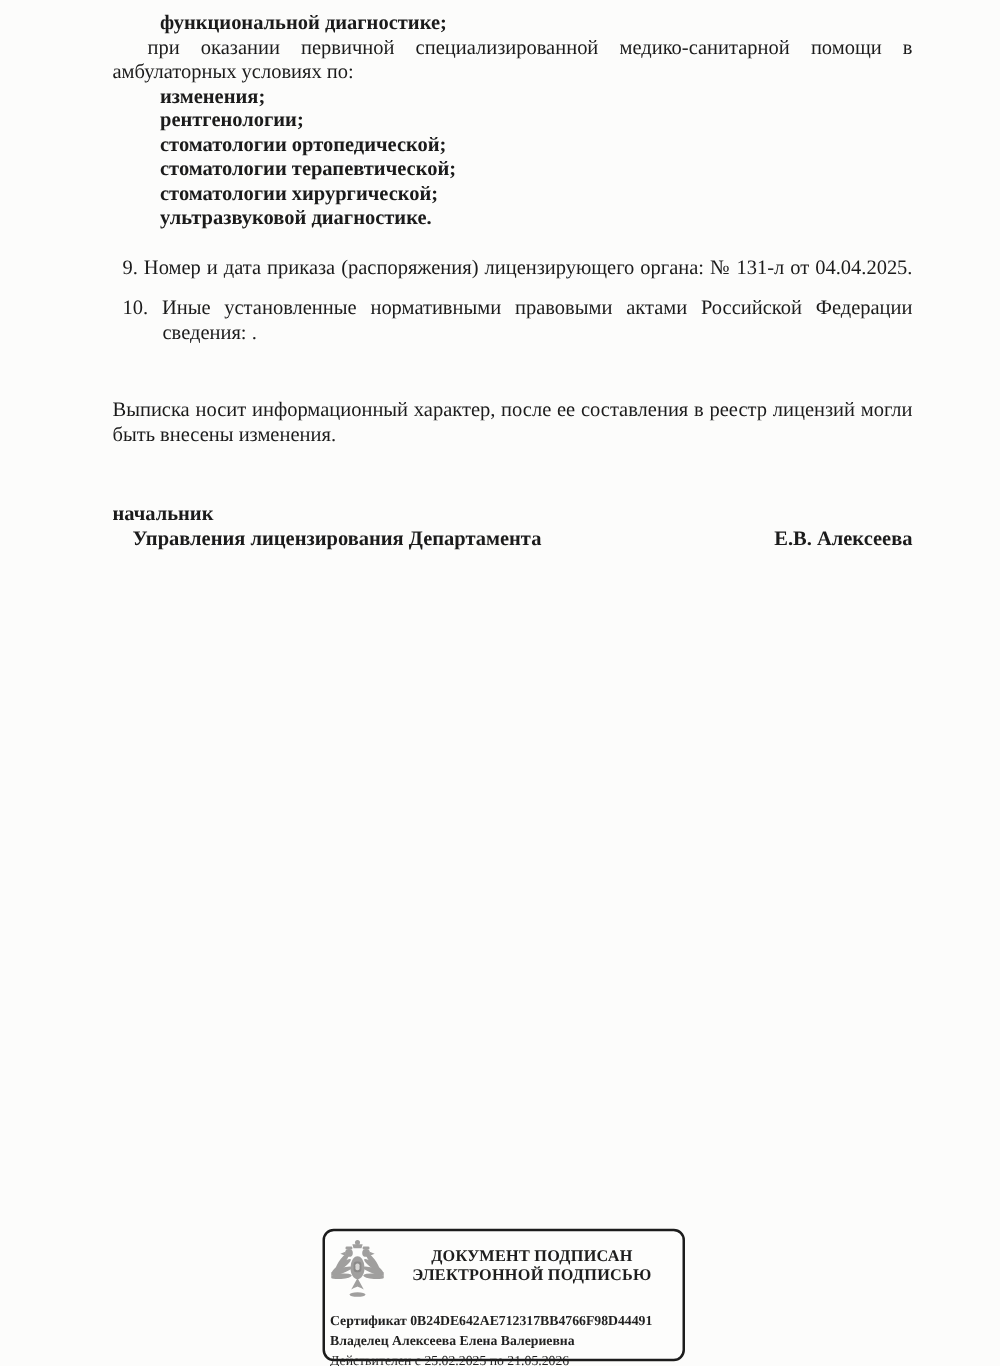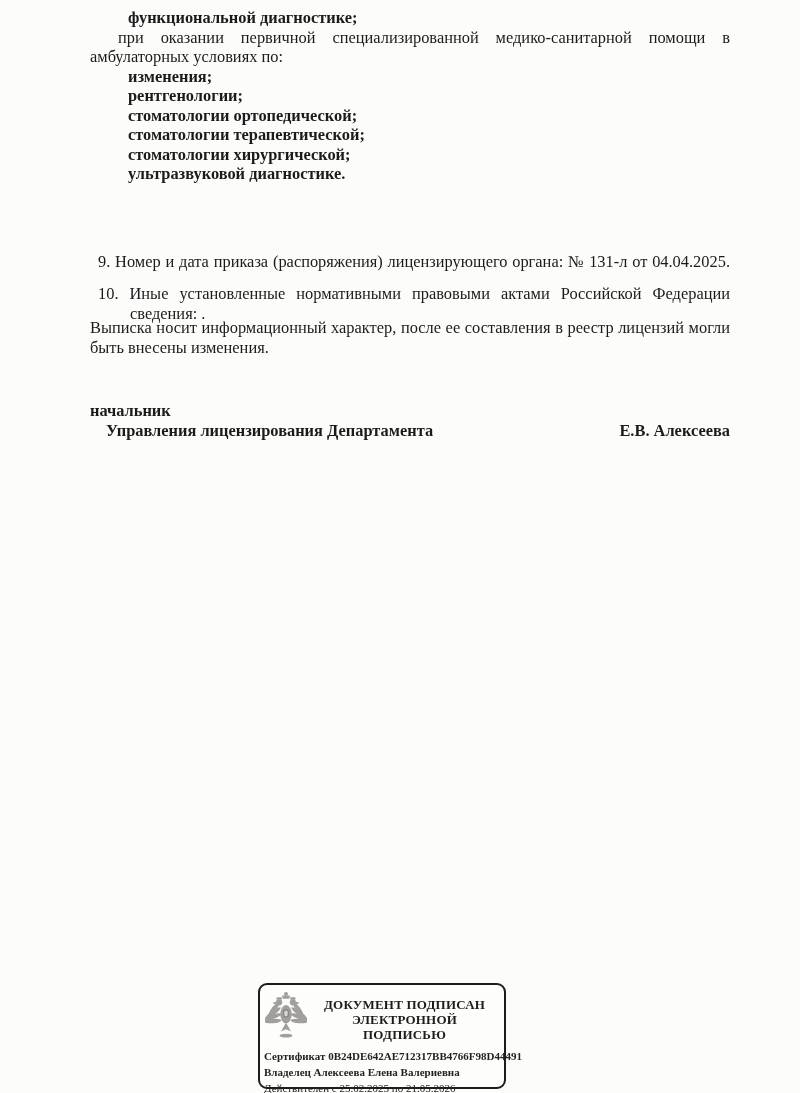--- a/index.html
+++ b/index.html
@@ -6,26 +6,26 @@
   .page{
     position:relative;width:800px;height:1093px;margin:0 auto;
     background:#fcfcfb;overflow:hidden;
     font-family:"Liberation Serif","DejaVu Serif",serif;color:#1b1b1b;
   }
   .block{position:absolute;left:90px;width:640px;font-size:16.4px;line-height:19.5px;}
   .line{white-space:normal;}
   .ind38{padding-left:38px;font-weight:bold;}
   .ind28{padding-left:28px;}
   .ind32{padding-left:32px;}
-  .ml8{margin-left:8px;width:632px;margin-top:48px;}
+  .ml8{margin-left:8px;width:632px;}
   .jl{text-align:justify;text-align-last:justify;}
   .sigrow{display:flex;justify-content:space-between;align-items:baseline;margin-left:16px;}
   
   .stamp{
-    position:absolute;left:258px;top:983px;width:248px;height:106px;
+    position:absolute;left:258px;top:983px;width:290px;height:106px;
     box-sizing:border-box;border:2px solid #1c1c1c;border-radius:9px;
     background:#fdfdfc;
   }
   .stamp-head{display:flex;align-items:flex-start;}
   .stamp-emblem{flex:0 0 46px;padding:6px 0 0 5px;}
   .stamp-titles{
     flex:1;text-align:center;margin-top:12px;padding-right:6px;
     font-size:13px;line-height:15px;font-weight:700;letter-spacing:.2px;
     color:#1d1d1d;
   }

